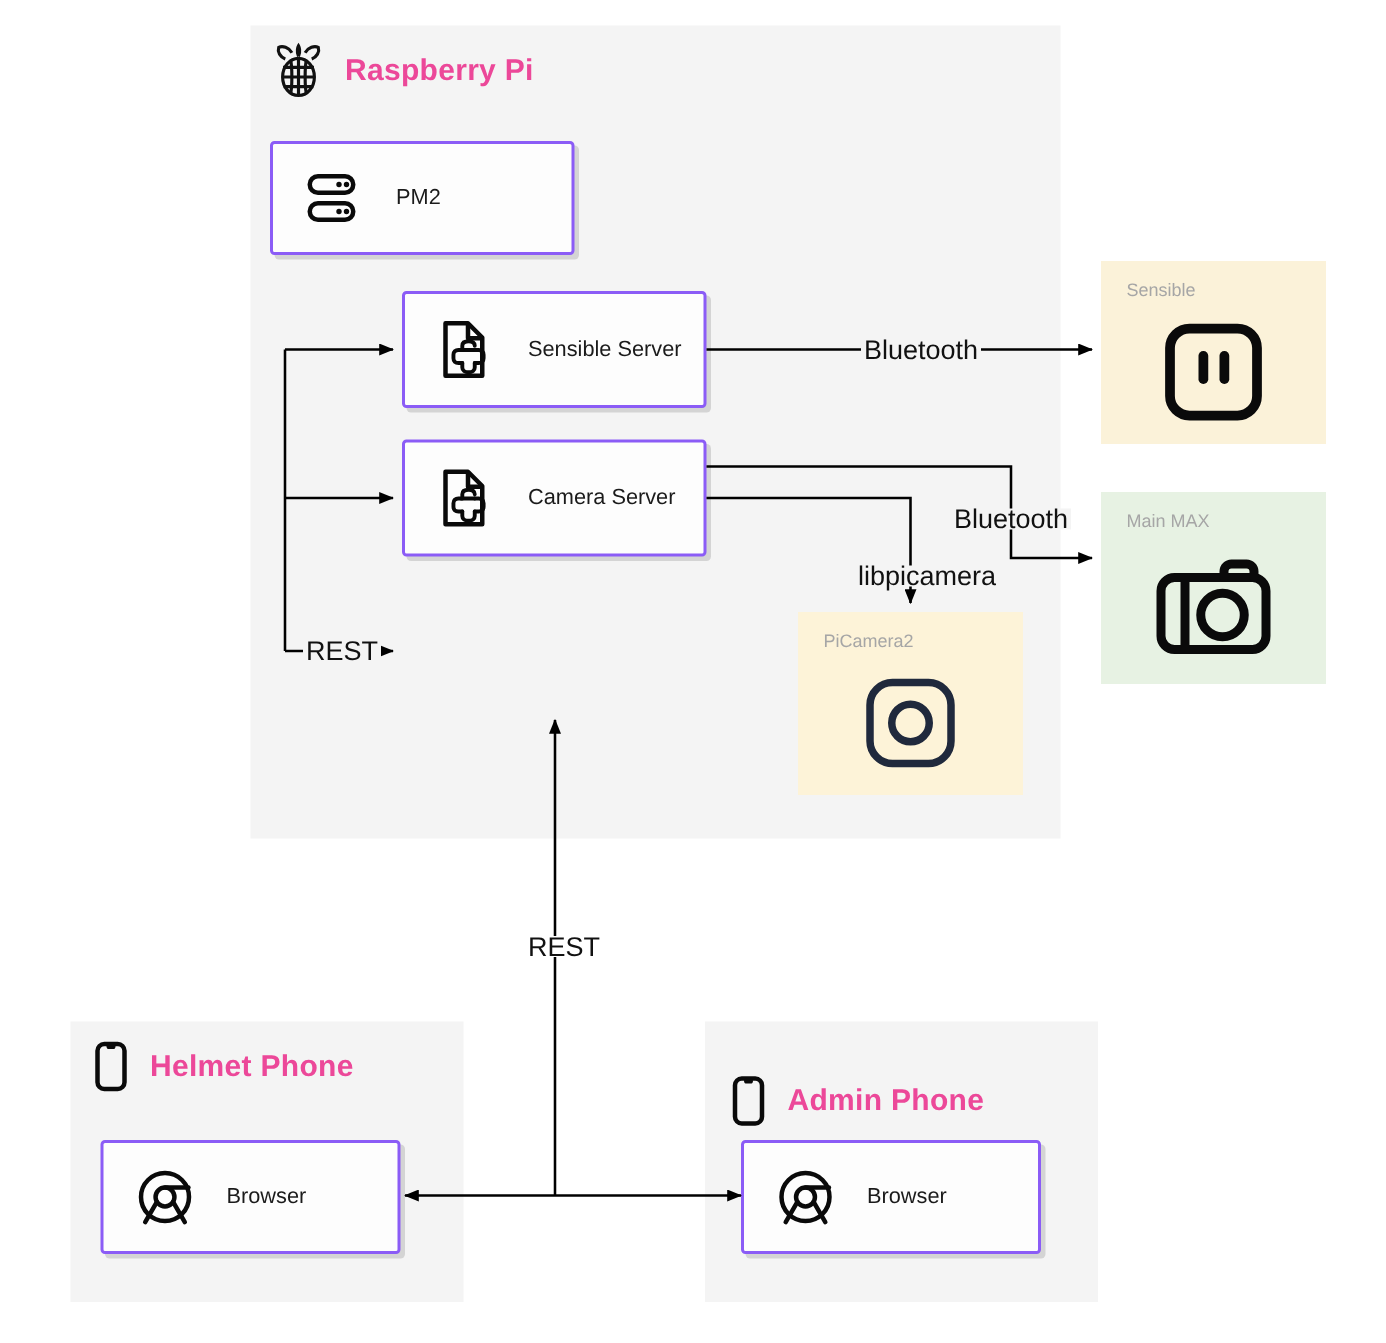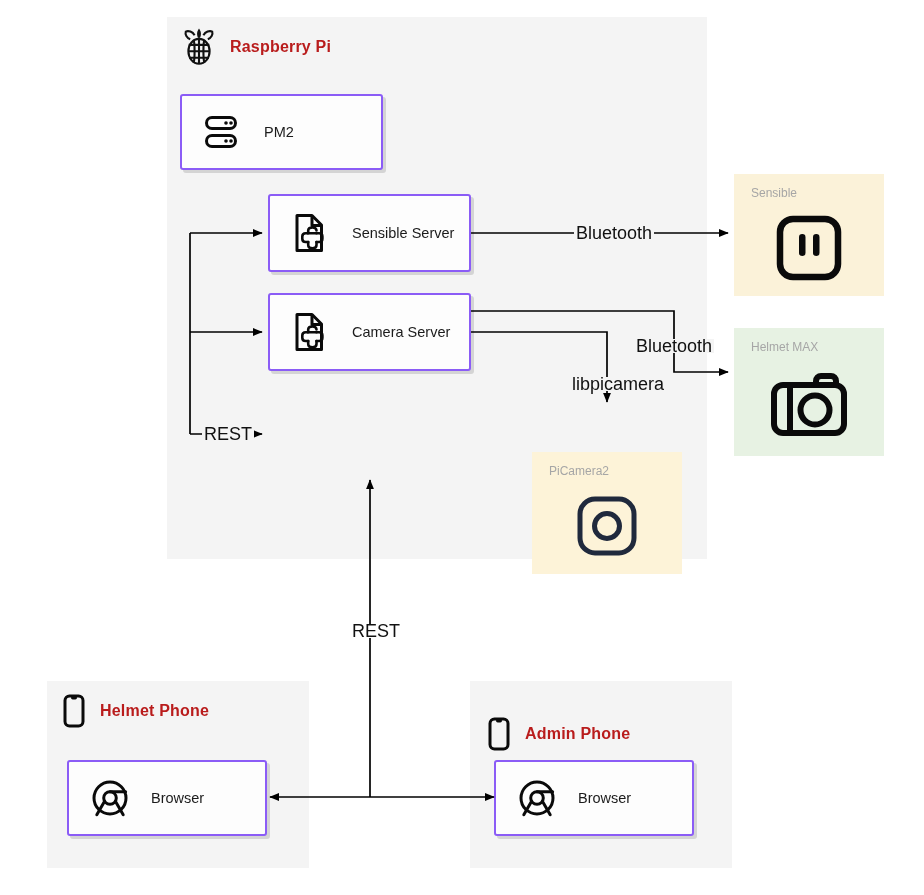--- a/index.html
+++ b/index.html
@@ -25,23 +25,23 @@
     background: #f4f4f4;
     box-sizing: border-box;
   }
   .group-header {
     position: absolute;
     display: flex;
     align-items: center;
     gap: 14px;
   }
   .group-title {
-    font-size: 16px;
+    font-size: 20px;
     font-weight: bold;
-    color: #b91c1c;
+    color: #ec4899;
     letter-spacing: .2px;
     white-space: nowrap;
   }
 
   
   .card {
     position: absolute;
     background: #fdfdfd;
     border: 2px solid #8b5cf6;
     border-radius: 3px;
@@ -168,21 +168,21 @@
         <path d="M24.5 18.5c0-2-1.5-3-4-3s-4.3 1-4.3 3v2.8h8.3" fill="none" stroke="#0a0a0a" stroke-width="2.6" stroke-linecap="round"></path>
         <path d="M16.2 21.3h-2.6c-2 0-3.3 1.2-3.3 3.2v2.3c0 2 1.3 3.2 3.3 3.2h2.6" fill="none" stroke="#0a0a0a" stroke-width="2.6" stroke-linecap="round"></path>
         <path d="M24.5 21.3h2.6c2 0 3.3 1.2 3.3 3.2v2.3c0 2-1.3 3.2-3.3 3.2h-2.6" fill="none" stroke="#0a0a0a" stroke-width="2.6" stroke-linecap="round"></path>
         <path d="M16.2 30v3c0 2 1.7 3.2 4.2 3.2s4.1-1.2 4.1-3.2v-3" fill="none" stroke="#0a0a0a" stroke-width="2.6" stroke-linecap="round"></path>
       </svg>
     </span>
     <span class="card-label">Camera Server</span>
   </div>
 
 
-  <div class="tile" style="left:532px; top:408px; width:150px; height:122px; background:#fdf3d8;margin-top:44px;">
+  <div class="tile" style="left:532px; top:408px; width:150px; height:122px; background:#fdf3d8;">
     <span class="tile-title">PiCamera2</span>
     <span class="tile-icon" style="top:42px;">
       <svg width="64" height="64" viewBox="0 0 64 64">
         <rect x="5" y="5" width="54" height="54" rx="15" fill="none" stroke="#20293c" stroke-width="5"></rect>
         <circle cx="32" cy="32" r="12.5" fill="none" stroke="#20293c" stroke-width="5"></circle>
       </svg>
     </span>
   </div>
 
   <div class="tile" style="left:734px; top:174px; width:150px; height:122px; background:#fbf2d9;">
@@ -190,21 +190,21 @@
     <span class="tile-icon" style="top:40px;">
       <svg width="68" height="68" viewBox="0 0 68 68">
         <rect x="5" y="5" width="58" height="58" rx="13" fill="none" stroke="#0a0a0a" stroke-width="6.5"></rect>
         <rect x="24" y="20" width="6.5" height="22" rx="3.2" fill="#0a0a0a"></rect>
         <rect x="38" y="20" width="6.5" height="22" rx="3.2" fill="#0a0a0a"></rect>
       </svg>
     </span>
   </div>
 
   <div class="tile" style="left:734px; top:328px; width:150px; height:128px; background:#e7f2e3;">
-    <span class="tile-title">Helmet MAX</span>
+    <span class="tile-title">Main MAX</span>
     <span class="tile-icon" style="top:40px;">
       <svg width="80" height="72" viewBox="0 0 80 72">
         <rect x="5" y="17" width="70" height="48" rx="9" fill="none" stroke="#0a0a0a" stroke-width="6"></rect>
         <path d="M47 17v-4a5 5 0 0 1 5-5h10a5 5 0 0 1 5 5v4" fill="none" stroke="#0a0a0a" stroke-width="6" stroke-linecap="round"></path>
         <line x1="21" y1="19" x2="21" y2="63" stroke="#0a0a0a" stroke-width="6"></line>
         <circle cx="46" cy="42" r="14.5" fill="none" stroke="#0a0a0a" stroke-width="6"></circle>
       </svg>
     </span>
   </div>
 

